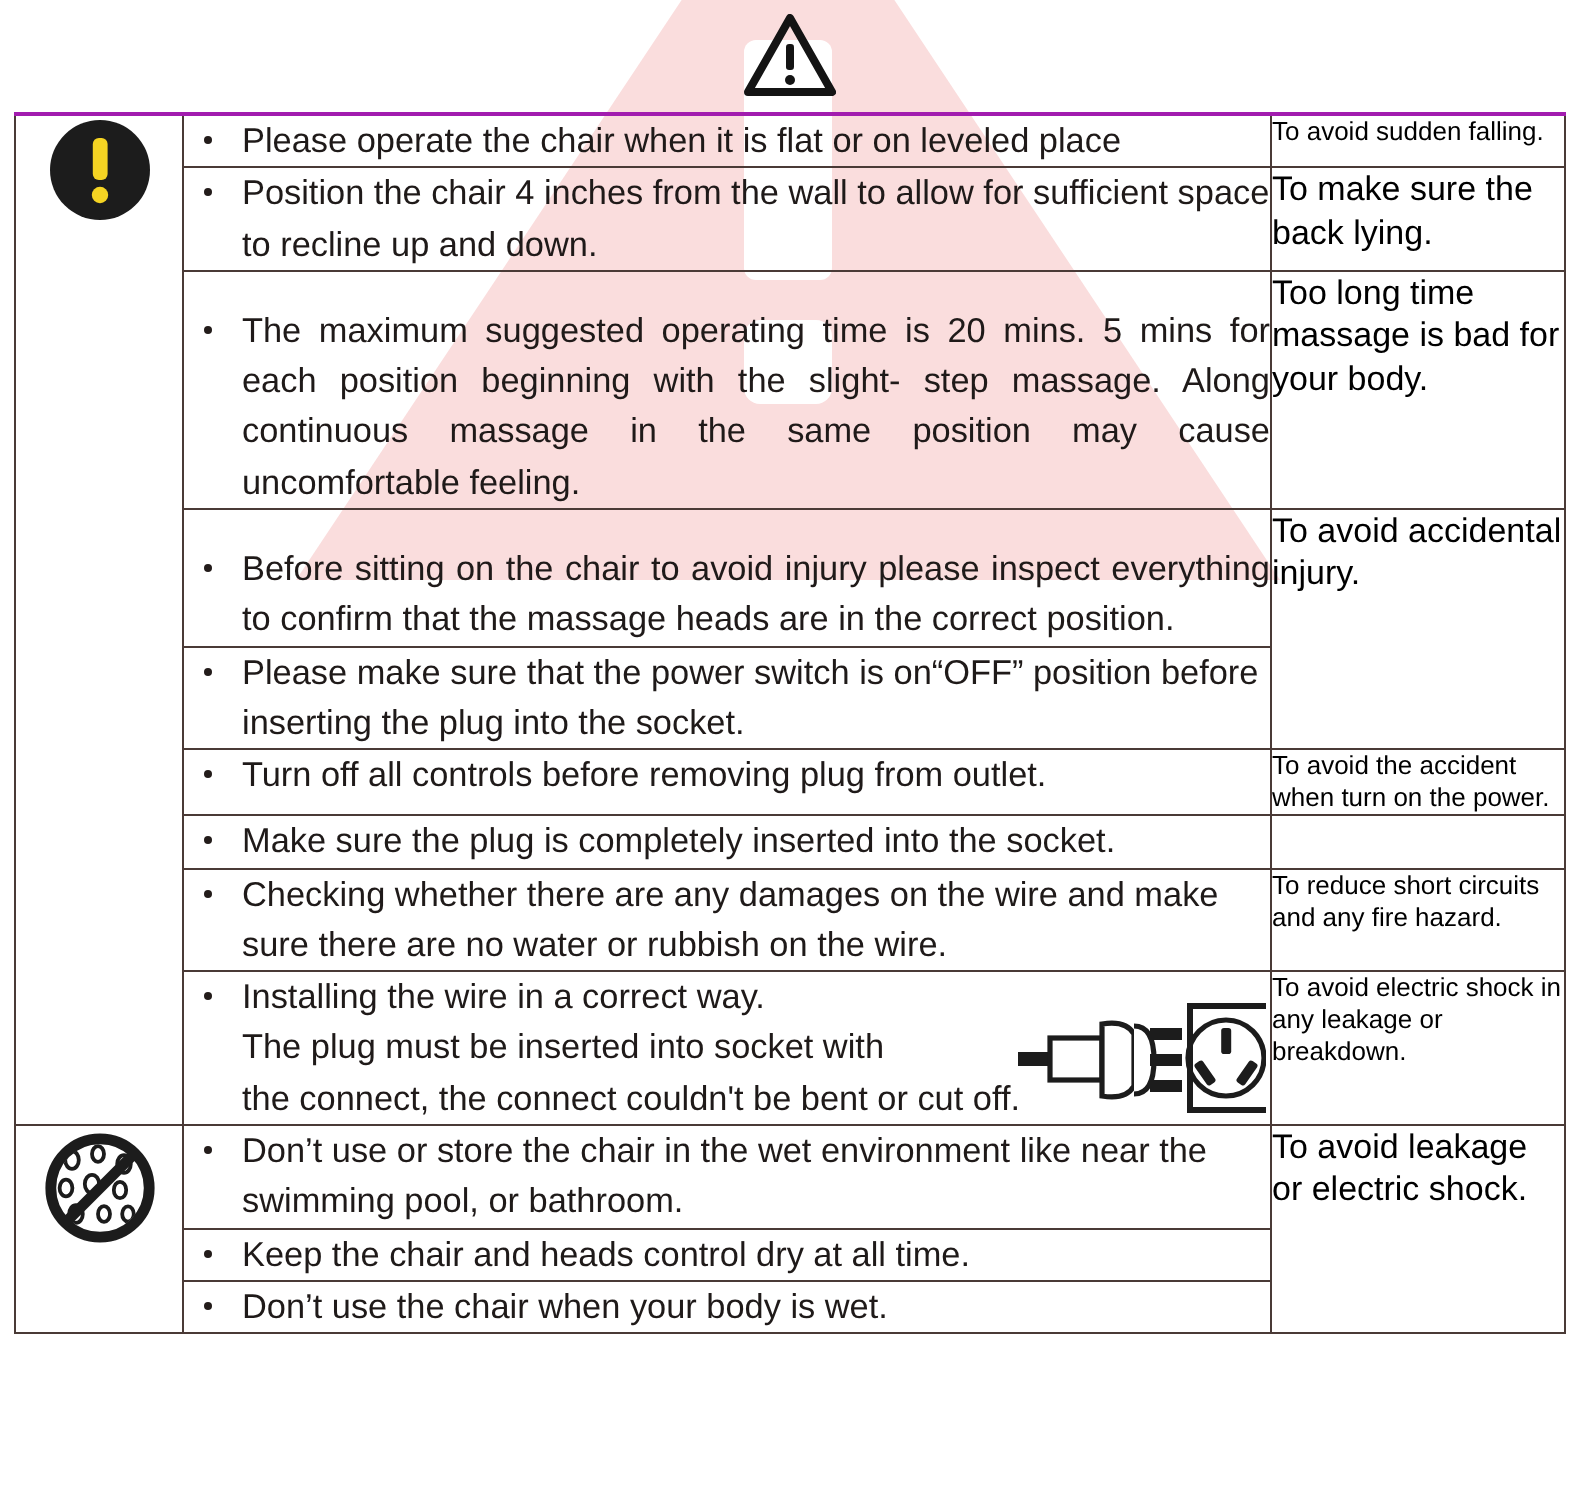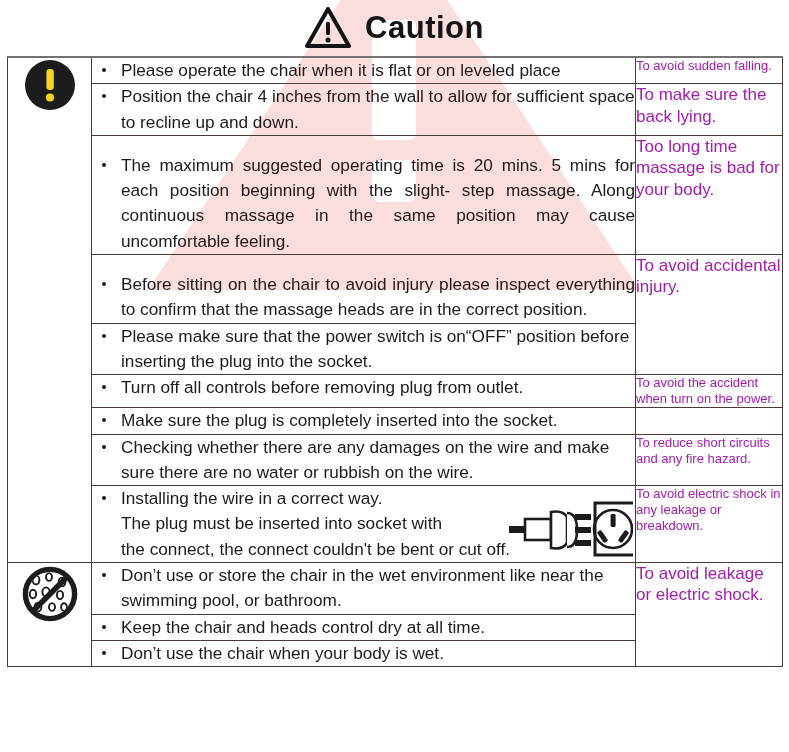--- a/index.html
+++ b/index.html
@@ -68,21 +68,21 @@
     table-layout: fixed;
   }
   table.caution td {
     border: 1px solid #4a3a36;
     vertical-align: top;
     padding: 0;
     background: transparent;
   }
   
   table.caution {
-    border-top: 2px solid #737373;
+    border-top: 2px solid #a21caf;
   }
 
   col.c-icon { width: 84px; }
   col.c-main { width: 544px; }
   col.c-why  { width: 147px; }
 
   
   td.icon-cell {
     border-left: none;
     text-align: center;
@@ -120,21 +120,21 @@
 
   
   td.why-cell {
     padding: 4px 4px 4px 7px;
     vertical-align: middle;
     border-right: none;
   }
   .why {
     font-size: 17px;
     line-height: 1.26;
-    color: #a21caf;
+    color: #000000;
   }
   .why.small {
     font-size: 13px;
     line-height: 1.24;
   }
 
   
   .plug-row {
     position: relative;
     margin-top: 48px;
@@ -157,21 +157,20 @@
   <rect x="372" y="30" width="44" height="120" rx="6" fill="#ffffff"></rect>
   <rect x="372" y="170" width="44" height="42" rx="8" fill="#ffffff"></rect>
 </svg>
 
 <div id="header">
   <svg class="tri-icon" viewBox="0 0 46 42">
     <path d="M23 2 L44 39 L2 39 Z" fill="none" stroke="#141414" stroke-width="4" stroke-linejoin="round"></path>
     <rect x="21" y="15" width="4" height="13" rx="1.6" fill="#141414"></rect>
     <circle cx="23" cy="33" r="2.5" fill="#141414"></circle>
   </svg>
-  <div class="caution-word">Caution</div>
 </div>
 
 <div id="sheet">
   <table class="caution">
     <colgroup>
       <col class="c-icon">
         <col class="c-main">
         <col class="c-why">
     </colgroup>
     <tbody id="tbody-root">

